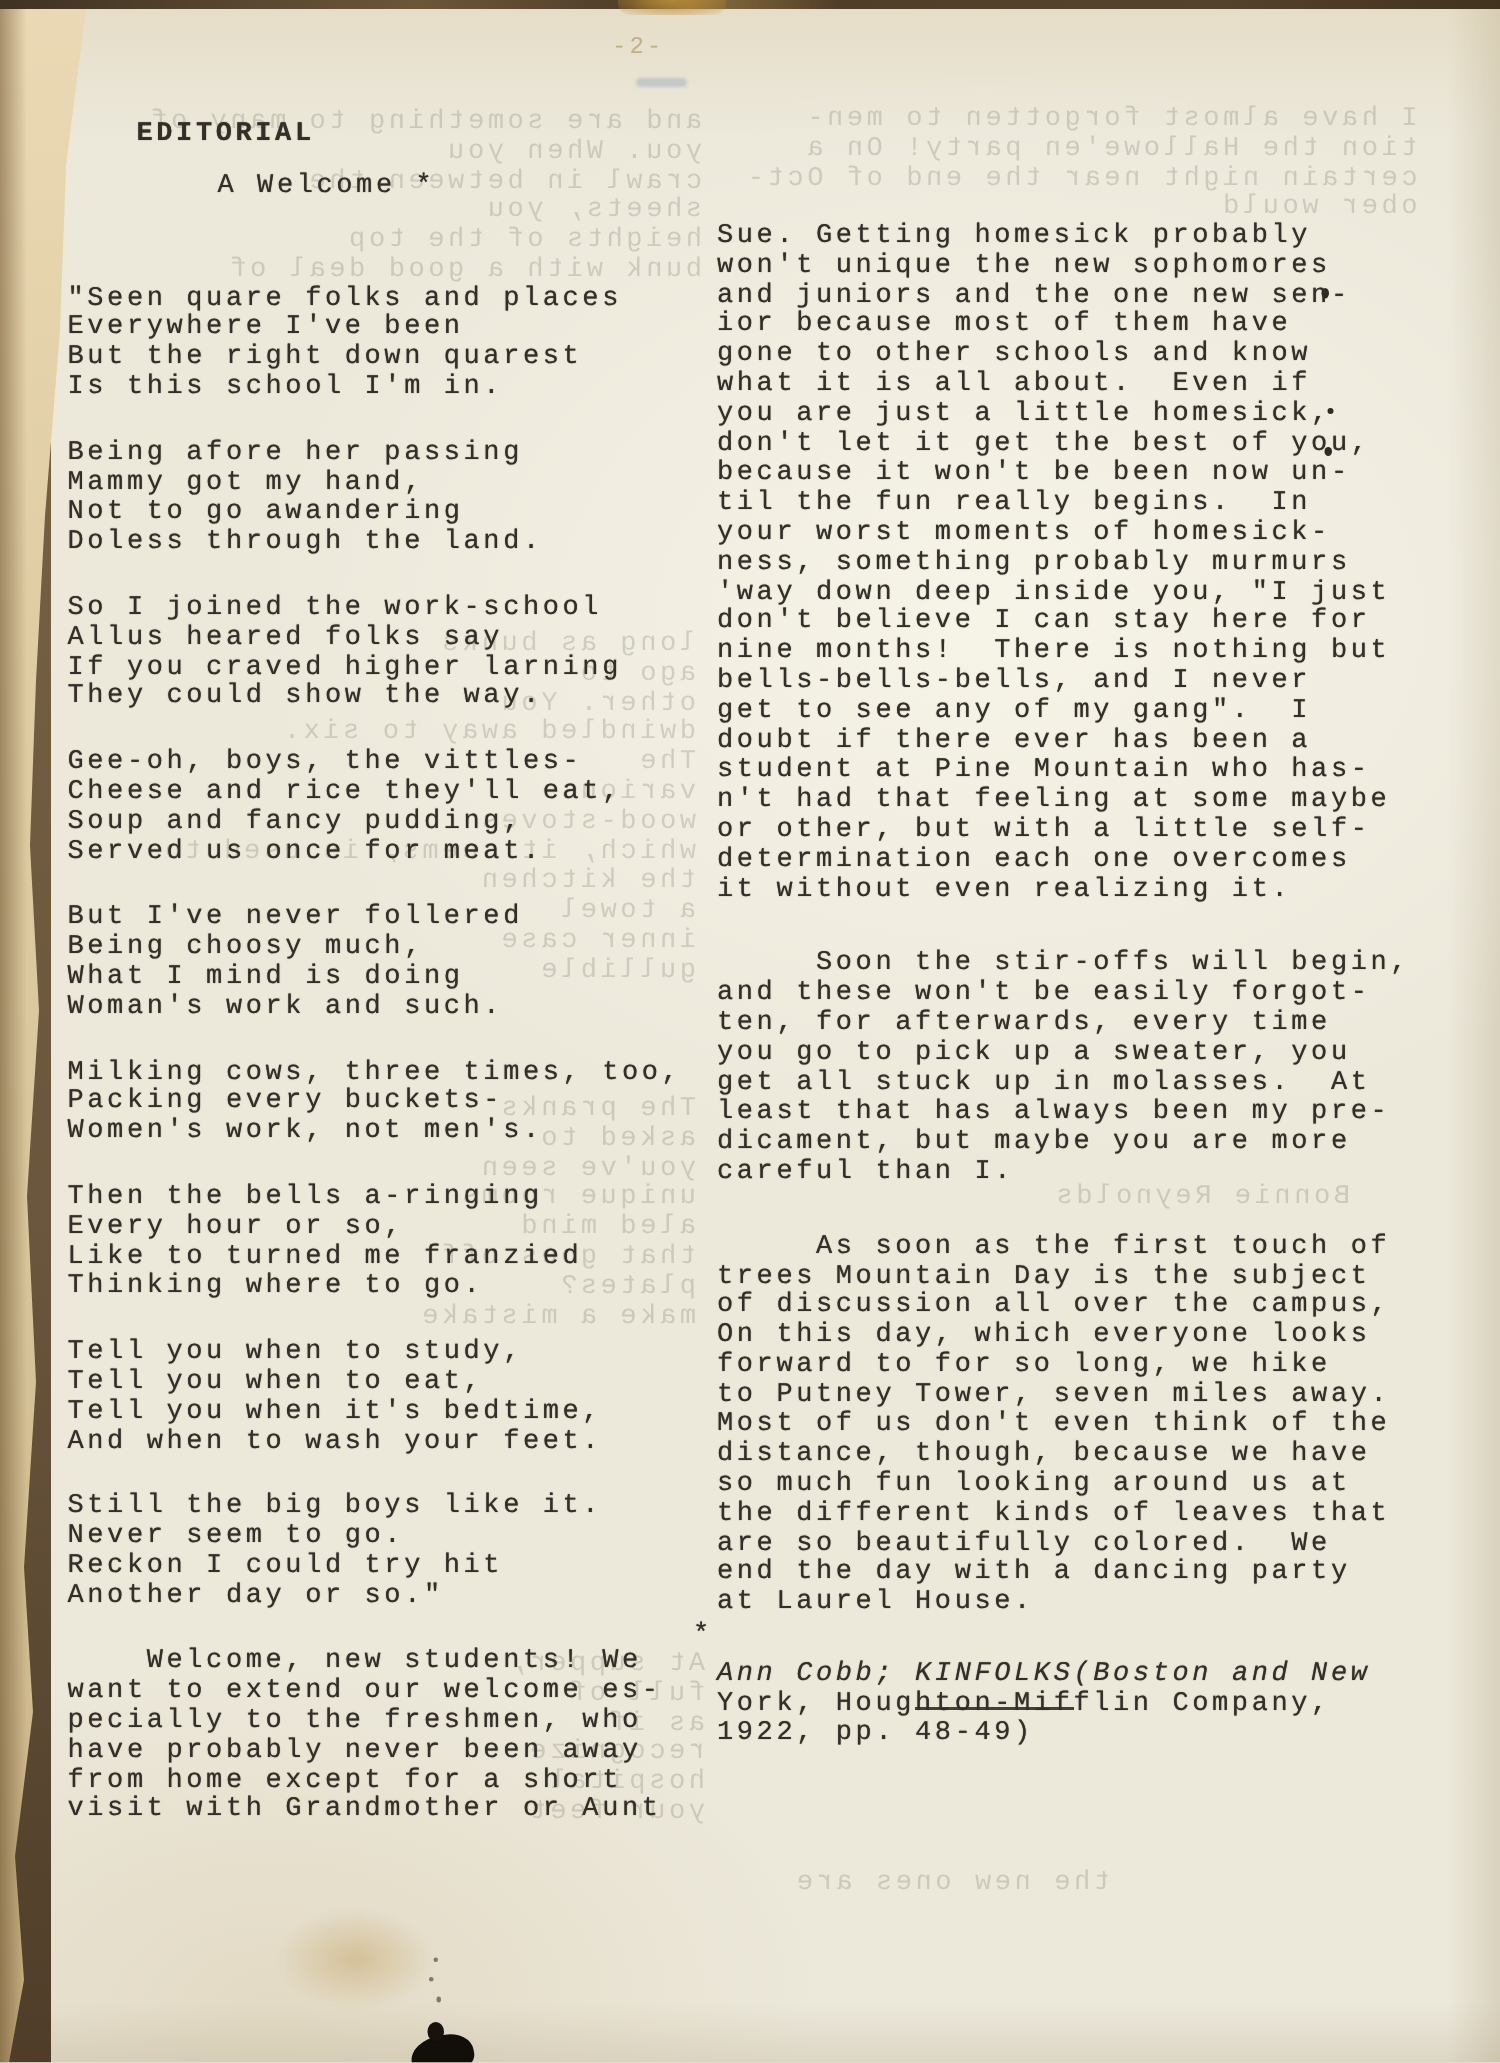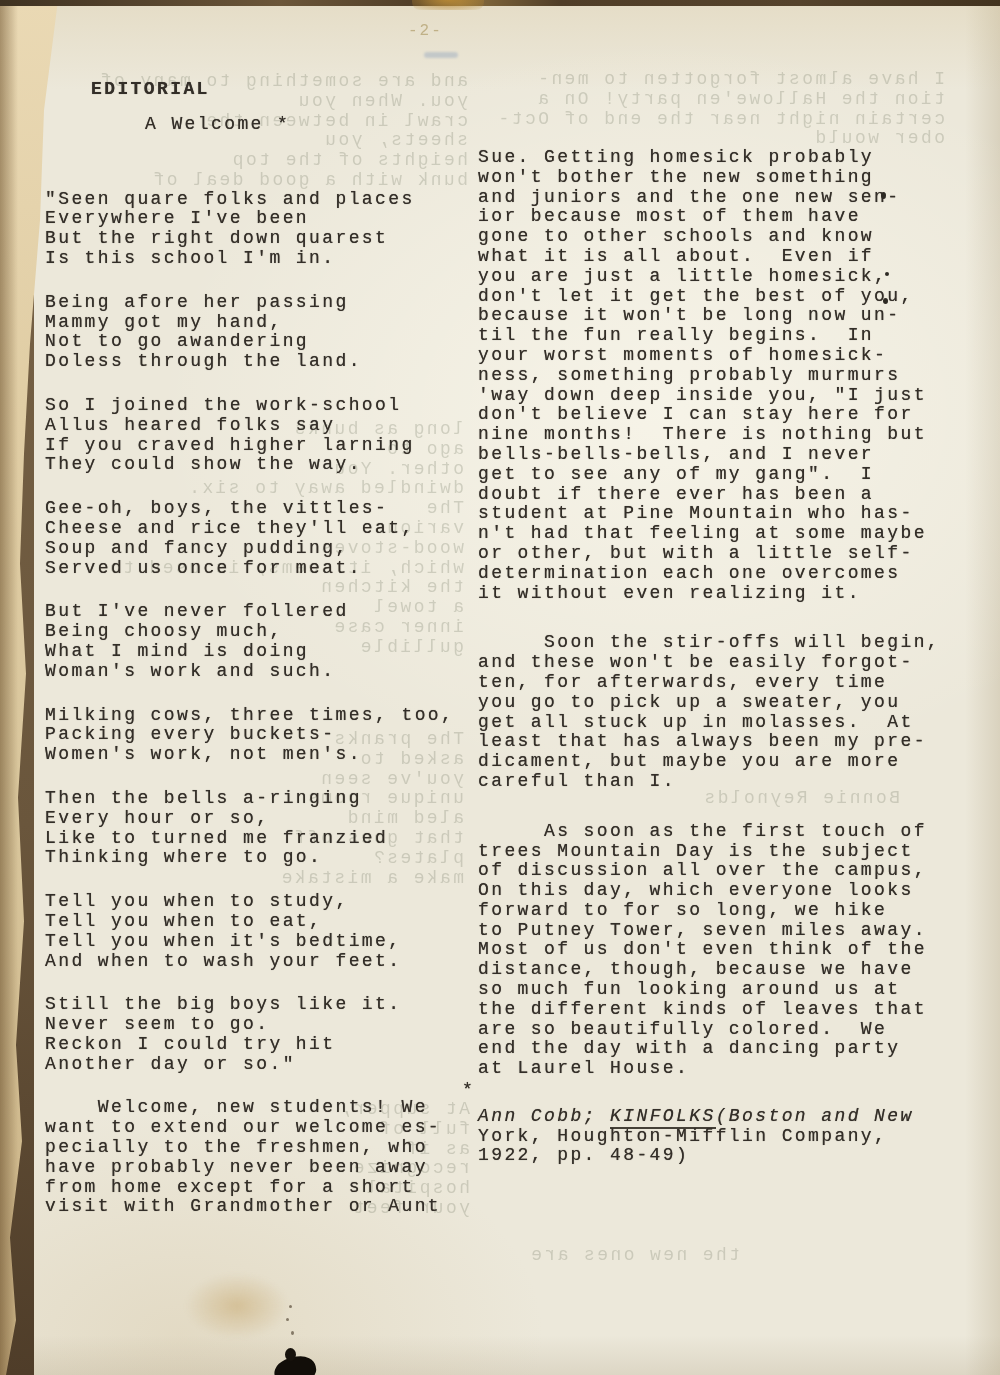--- a/index.html
+++ b/index.html
@@ -26,21 +26,21 @@
   .heading{margin-left:46px;font-weight:bold;}
   .subheading{margin-left:100px;margin-top:15px;}
   .poem{margin-top:55px;}
   .stanza{margin-bottom:24px;}
   .left-para{}
   .para{margin-top:0;}
   .para + .para{margin-top:30px;}
   .footnote-marker{margin-top:2px;margin-left:-16px;}
   .citation{margin-top:6px;}
   .cit-line span{white-space:pre;font-style:italic;}
-  .book-title{border-bottom:2.5px solid rgba(40,34,26,0.85);padding-bottom:1px;}
+  .book-title{border-bottom:2.5px solid rgba(40,34,26,0.85);padding-bottom:12px;}
   
   .ghost{position:absolute;transform:scaleX(-1);color:#6f7560;opacity:0.26;
          filter:blur(0.45px);pointer-events:none;}
   .gline{white-space:pre;font-size:18px;line-height:19.8px;letter-spacing:2.4px;}
   .page-num-ghost{position:absolute;left:408px;top:22px;font-size:16px;letter-spacing:2px;
                   color:#b3a170;opacity:0.75;filter:blur(0.4px);}
   .blue-smudge{position:absolute;left:424px;top:52px;width:34px;height:6px;border-radius:3px;
                background:rgba(125,148,182,0.35);filter:blur(1px);}
   
   .top-edge{position:absolute;left:0;top:0;width:1000px;height:6px;
@@ -188,28 +188,28 @@
         <div class="tline">have probably never been away</div>
         <div class="tline">from home except for a short</div>
         <div class="tline">visit with Grandmother or Aunt</div>
       </div>
   </div>
 
   <div class="col-right">
     <div id="right-paras">
         <div class="para">
           <div class="tline">Sue. Getting homesick probably</div>
-          <div class="tline">won't bother the new something</div>
+          <div class="tline">won't unique the new sophomores</div>
           <div class="tline">and juniors and the one new sen-</div>
           <div class="tline">ior because most of them have</div>
           <div class="tline">gone to other schools and know</div>
           <div class="tline">what it is all about.  Even if</div>
           <div class="tline">you are just a little homesick,</div>
           <div class="tline">don't let it get the best of you,</div>
-          <div class="tline">because it won't be long now un-</div>
+          <div class="tline">because it won't be been now un-</div>
           <div class="tline">til the fun really begins.  In</div>
           <div class="tline">your worst moments of homesick-</div>
           <div class="tline">ness, something probably murmurs</div>
           <div class="tline">'way down deep inside you, "I just</div>
           <div class="tline">don't believe I can stay here for</div>
           <div class="tline">nine months!  There is nothing but</div>
           <div class="tline">bells-bells-bells, and I never</div>
           <div class="tline">get to see any of my gang".  I</div>
           <div class="tline">doubt if there ever has been a</div>
           <div class="tline">student at Pine Mountain who has-</div>

